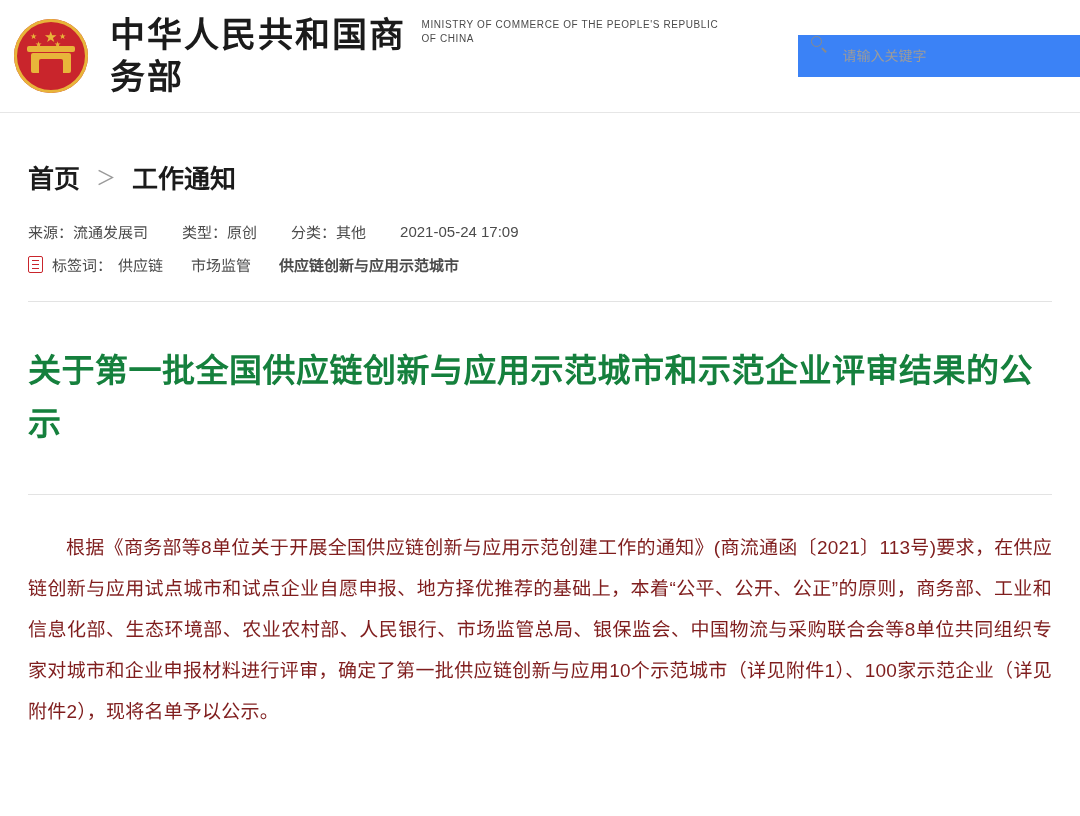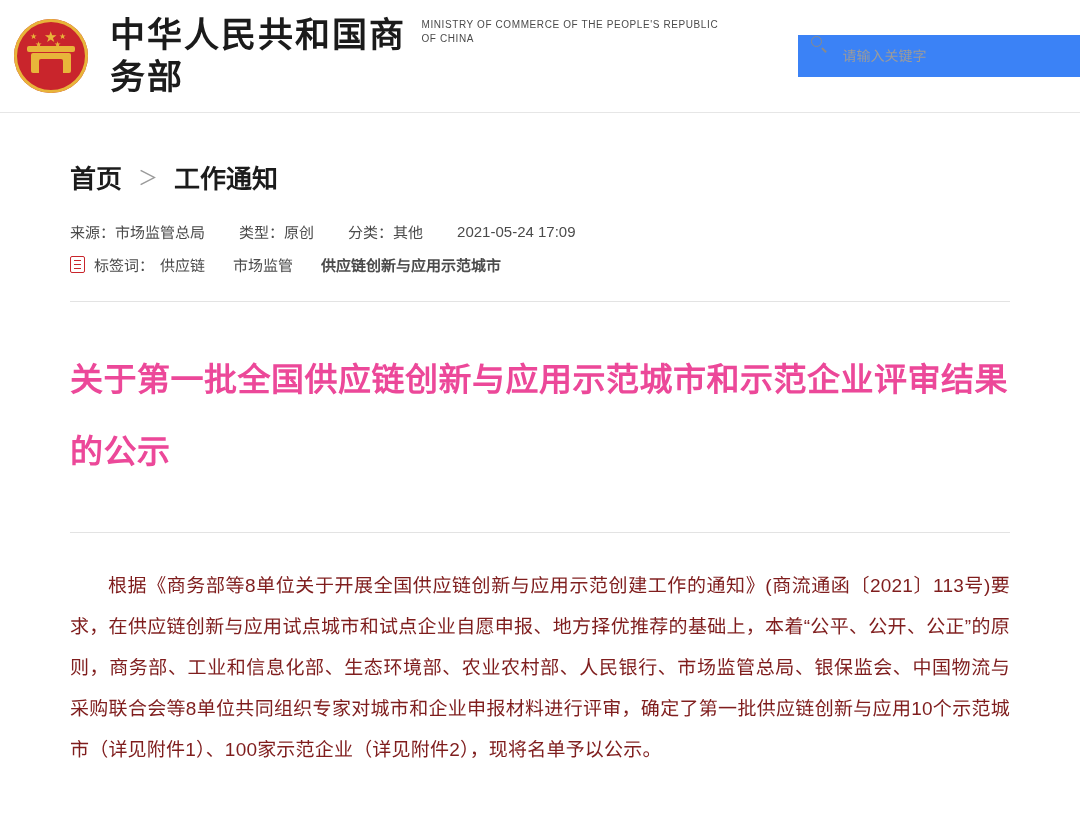--- a/index.html
+++ b/index.html
@@ -139,21 +139,21 @@
     background: transparent;
     font-size: 14px;
     color: #333;
     width: 100%;
     font-family: "Liberation Sans", "DejaVu Sans", sans-serif;
   }
   .search-input::placeholder { color: #9b9b9b; }
 
   
   .content {
-    padding: 0 70px;
+    padding: 0 28px;
     box-sizing: border-box;
   }
   .breadcrumb {
     display: flex;
     align-items: center;
     padding-top: 45px;
     font-size: 26px;
     font-weight: bold;
     color: #1b1b1b;
   }
@@ -209,23 +209,23 @@
 
   .divider {
     margin-top: 26px;
     height: 1px;
     background: #e3e3e3;
   }
 
   .article-title {
     margin: 42px 0 0 0;
     font-size: 33px;
-    line-height: 72px;
+    line-height: 53px;
     font-weight: bold;
-    color: #ec4899;
+    color: #15803d;
     letter-spacing: 0.5px;
   }
 
   .divider2 {
     margin-top: 44px;
     height: 1px;
     background: #e3e3e3;
   }
 
   .article-body {
@@ -276,21 +276,21 @@
   <div class="content">
 
     <div class="breadcrumb">
       <a href="#">首页</a>
       <span class="sep">＞</span>
       <span>工作通知</span>
     </div>
 
     <div class="meta-row">
       <span class="item">
-        <span>来源：</span><span>市场监管总局</span>
+        <span>来源：</span><span>流通发展司</span>
       </span>
       <span class="item">
         <span>类型：</span><span>原创</span>
       </span>
       <span class="item">
         <span>分类：</span><span>其他</span>
       </span>
       <span class="item">2021-05-24 17:09</span>
     </div>
 

